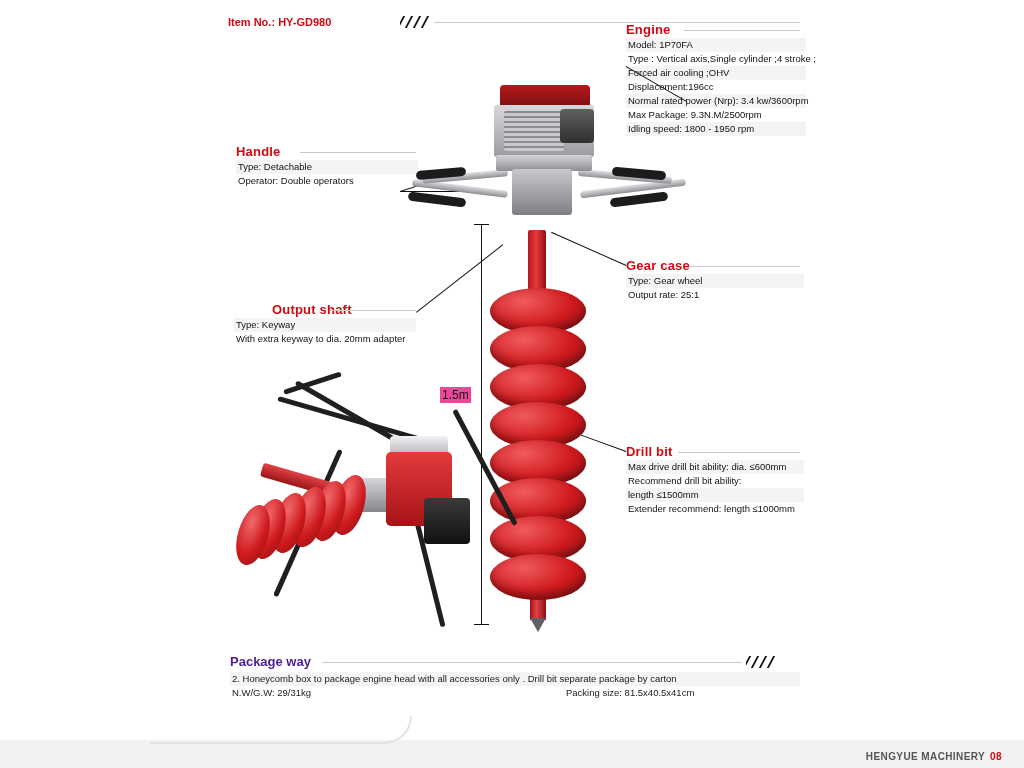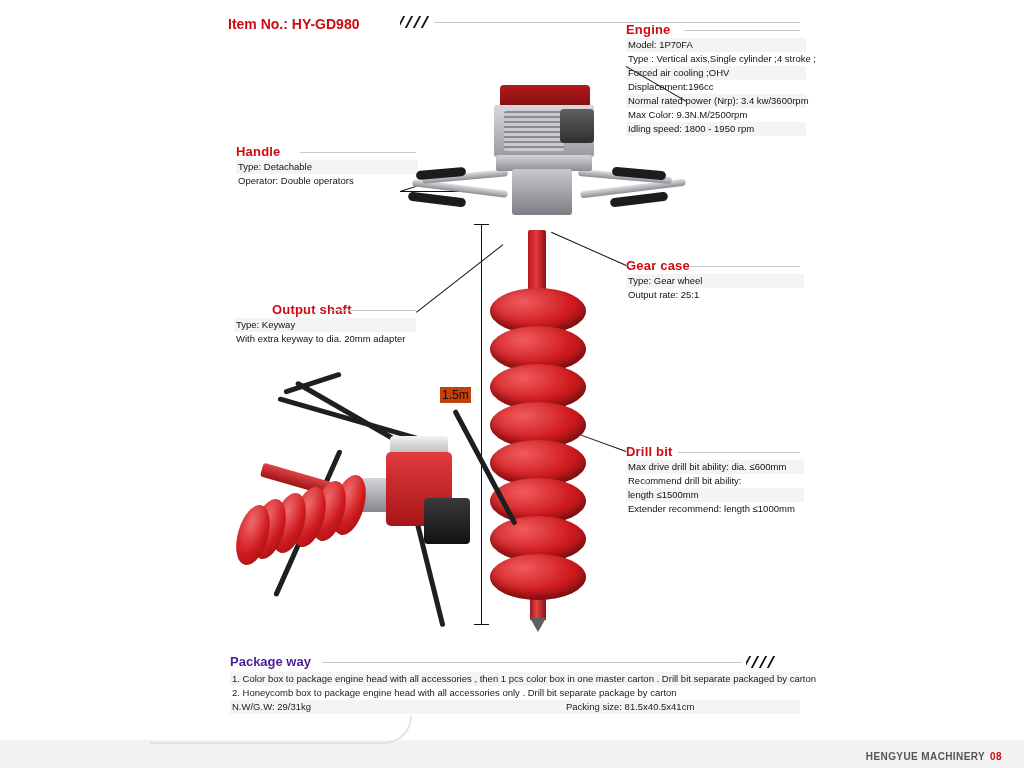--- a/index.html
+++ b/index.html
@@ -48,21 +48,21 @@
   }
   .spec-rows .row:nth-child(even) {
     background: #ffffff;
   }
 
   
   #item-no {
     position: absolute;
     left: 228px;
     top: 16px;
-    font-size: 14px;
+    font-size: 11px;
     font-weight: bold;
     color: #d10a11;
     white-space: nowrap;
     text-align: center;
   }
   .hatch {
     position: absolute;
     height: 12px;
     overflow: hidden;
   }
@@ -104,21 +104,21 @@
     background: #111;
   }
   #dim-cap-top { top: 224px; }
   #dim-cap-bot { top: 624px; }
   #dim-label {
     position: absolute;
     left: 440px;
     top: 387px;
     font-size: 12px;
     color: #111;
-    background: #c2410c;
+    background: #ec4899;
     padding: 1px 2px;
   }
 
   
   #pkg-title {
     position: absolute;
     left: 230px;
     top: 654px;
     font-size: 13px;
     font-weight: bold;
@@ -355,21 +355,21 @@
   <div class="title-rule" style="left:434px;top:22px;width:366px;"></div>
 
   <div class="spec-title" style="left:626px;top:22px;">Engine</div>
   <div class="title-rule" style="left:684px;top:30px;width:116px;"></div>
   <div class="spec-rows" style="left:626px;top:38px;width:180px;">
     <div class="row">Model: 1P70FA</div>
     <div class="row">Type : Vertical axis,Single cylinder ;4 stroke ;</div>
     <div class="row">Forced air cooling ;OHV</div>
     <div class="row">Displacement:196cc</div>
     <div class="row">Normal rated power (Nrp): 3.4 kw/3600rpm</div>
-    <div class="row">Max Color: 9.3N.M/2500rpm</div>
+    <div class="row">Max Package: 9.3N.M/2500rpm</div>
     <div class="row">Idling speed: 1800 - 1950 rpm</div>
   </div>
   <div class="lead-diag" style="left:626px;top:66px;width:70px;transform:rotate(30deg);"></div>
 
   <div class="spec-title" style="left:236px;top:144px;">Handle</div>
   <div class="title-rule" style="left:300px;top:152px;width:116px;"></div>
   <div class="spec-rows" style="left:236px;top:160px;width:182px;">
     <div class="row">Type: Detachable</div>
     <div class="row">Operator: Double operators</div>
   </div>
@@ -461,23 +461,20 @@
   <div id="pkg-title">Package way</div>
   <div id="pkg-rule"></div>
   <div class="hatch" style="left:746px;top:656px;width:34px;">
     <i style="left:0"></i>
       <i style="left:8px"></i>
       <i style="left:16px"></i>
       <i style="left:24px"></i>
   </div>
   <div id="pkg-rows">
     <div class="row">
-      <span>1. Color box to package engine head with all accessories , then 1 pcs color box in one master carton . Drill bit separate packaged by carton</span>
-    </div>
-    <div class="row">
       <span>2. Honeycomb box to package engine head with all accessories only . Drill bit separate package by carton</span>
     </div>
     <div class="row">
       <span>N.W/G.W: 29/31kg</span>
       <span class="right">Packing size: 81.5x40.5x41cm</span>
     </div>
   </div>
 
   <div id="footer-bar"></div>
   <div id="footer-swoosh"></div>

